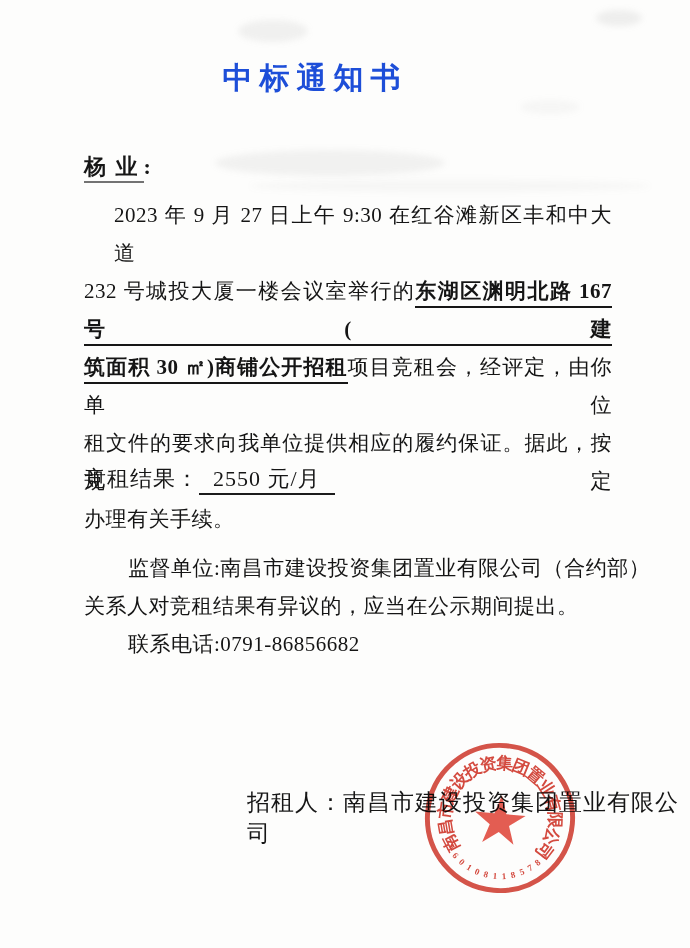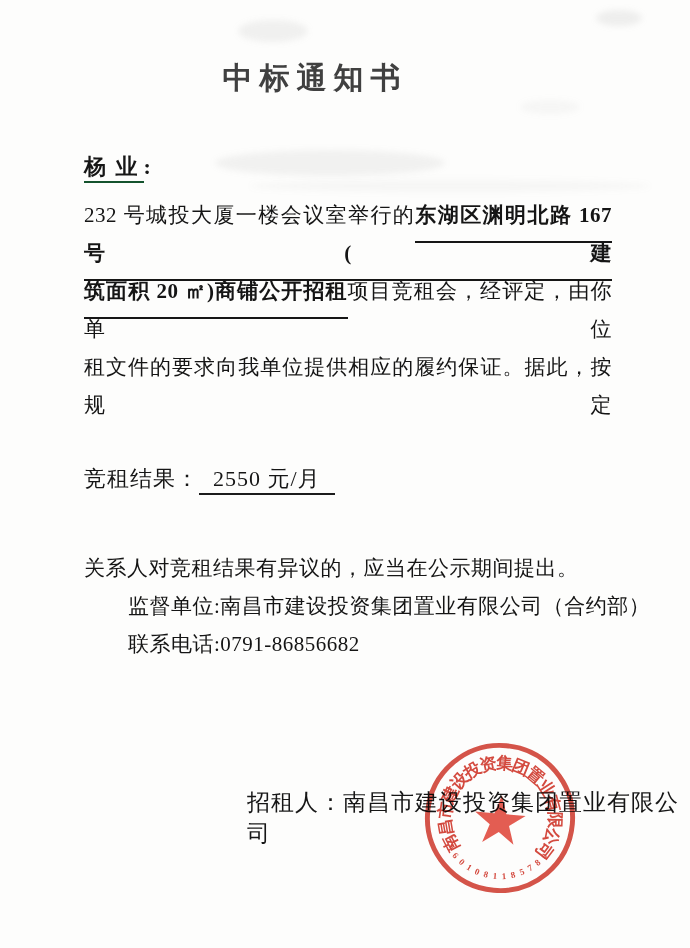--- a/index.html
+++ b/index.html
@@ -26,28 +26,28 @@
   .smudge-2{left:596px;top:10px;width:46px;height:16px;background:rgba(130,130,130,0.12);}
   .smudge-3{left:215px;top:150px;width:230px;height:26px;background:rgba(120,120,120,0.09);}
   .smudge-4{left:250px;top:180px;width:400px;height:12px;background:rgba(120,120,120,0.05);}
   .smudge-5{left:520px;top:100px;width:60px;height:14px;background:rgba(130,130,130,0.06);}
 
   .title{
     position:absolute;top:58px;left:0;width:630px;
     text-align:center;
     font-size:30px;font-weight:bold;
     letter-spacing:7px;
-    color:#404040;
+    color:#1d4ed8;
   }
   .salutation{
     position:absolute;top:152px;left:84px;
     font-size:22px;font-weight:bold;letter-spacing:2px;
   }
   .salutation .name{
-    border-bottom:2px solid #14532d;
+    border-bottom:2px solid #737373;
     padding:0 4px 2px 0;
   }
   .para{
     position:absolute;left:84px;width:528px;
     font-size:21px;line-height:38px;
     letter-spacing:0.5px;
     color:#151515;
   }
   .para1{top:196px;}
   .para2{top:549px;}
@@ -55,21 +55,21 @@
   .line.fill{
     white-space:normal;
     text-align:justify;
     text-align-last:justify;
   }
   .line.indent1{padding-left:30px;}
   .line.indent2{padding-left:44px;}
   .hl{
     font-weight:bold;
     border-bottom:2px solid #161616;
-    padding-bottom:14px;
+    padding-bottom:3px;
     margin-top:18px;
   }
   .result{
     position:absolute;top:464px;left:84px;
     font-size:22px;font-weight:normal;letter-spacing:1px;
   }
   .result .value{
     border-bottom:2px solid #1c1c1c;
     padding:0 14px 2px 14px;
   }
@@ -104,32 +104,34 @@
   <div class="smudge smudge-4"></div>
   <div class="smudge smudge-5"></div>
 
   <div class="title">中标通知书</div>
 
   <div class="salutation">
     <span class="name">杨 业</span><span>:</span>
   </div>
 
   <div class="para para1">
+    <div class="line fill indent1"><span>2023 年 9 月 27 日上午 9:30 在红谷滩新区丰和中大道</span></div>
     <div class="line fill"><span>232 号城投大厦一楼会议室举行的</span><span class="hl">东湖区渊明北路 167 号(建</span></div>
-    <div class="line fill"><span class="hl">筑面积 20 ㎡)商铺公开招租</span><span>项目竞租会，经评定，由你单位</span></div>
+    <div class="line fill"><span class="hl">筑面积 30 ㎡)商铺公开招租</span><span>项目竞租会，经评定，由你单位</span></div>
     <div class="line fill"><span>租文件的要求向我单位提供相应的履约保证。据此，按规定</span></div>
+    <div class="line"><span>办理有关手续。</span></div>
   </div>
 
   <div class="result">
     <span>竞租结果：</span><span class="value">2550 元/月</span>
   </div>
 
   <div class="para para2">
+    <div class="line indent2"><span>监督单位:南昌市建设投资集团置业有限公司（合约部）</span></div>
     <div class="line"><span>关系人对竞租结果有异议的，应当在公示期间提出。</span></div>
-    <div class="line indent2"><span>监督单位:南昌市建设投资集团置业有限公司（合约部）</span></div>
     <div class="line indent2"><span>联系电话:0791-86856682</span></div>
   </div>
 
   <div class="lessor">招租人：南昌市建设投资集团置业有限公司</div>
 
   <svg class="seal" viewBox="0 0 160 160">
     <circle cx="80" cy="80" r="73.5" fill="none" stroke="#cf372b" stroke-width="5" stroke-opacity="0.93"></circle>
     <path d="M 80,57 L 86.1,75.7 L 105.7,75.7 L 89.8,87.2 L 95.9,105.8 L 80,94.3 L 64.1,105.8 L 70.2,87.2 L 54.3,75.7 L 73.9,75.7 Z" fill="#e2473a" fill-opacity="0.95"></path>
     <g fill="#d23a2e" font-size="17" text-anchor="middle">
       <text x="80" y="30" transform="rotate(-122,80,80)">南</text>

